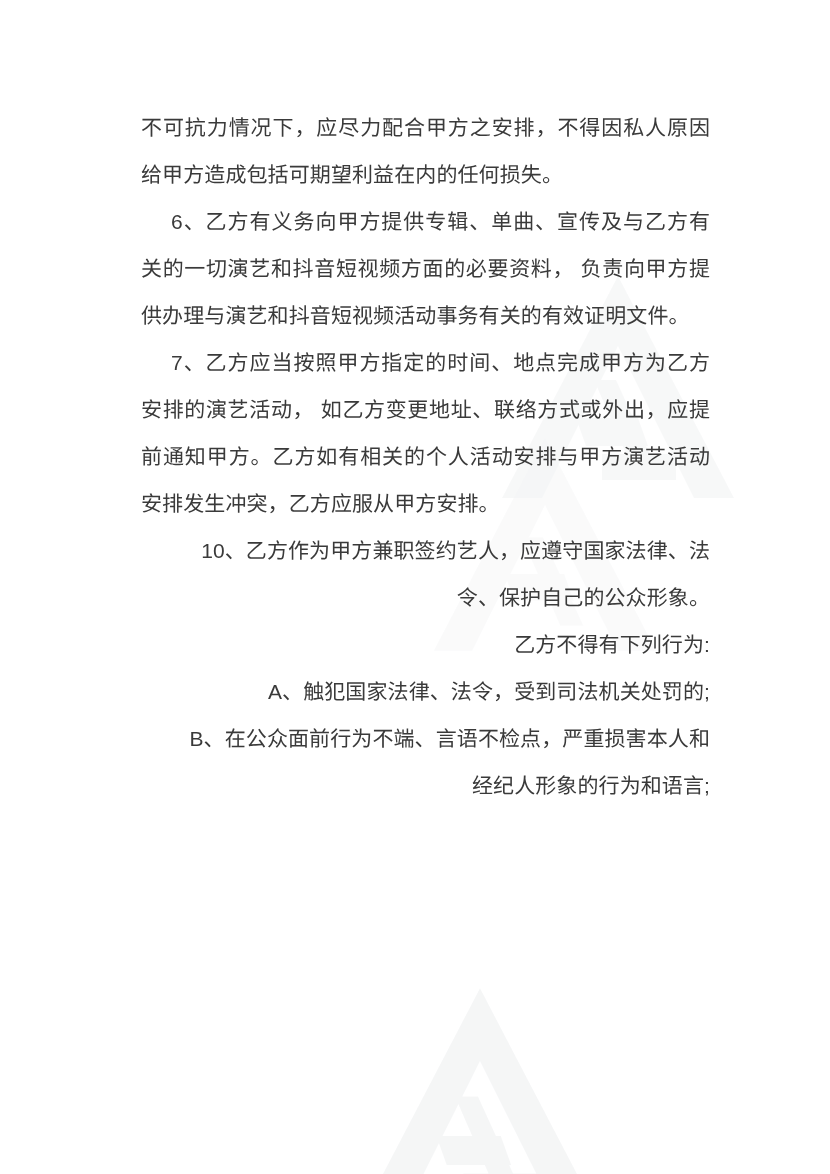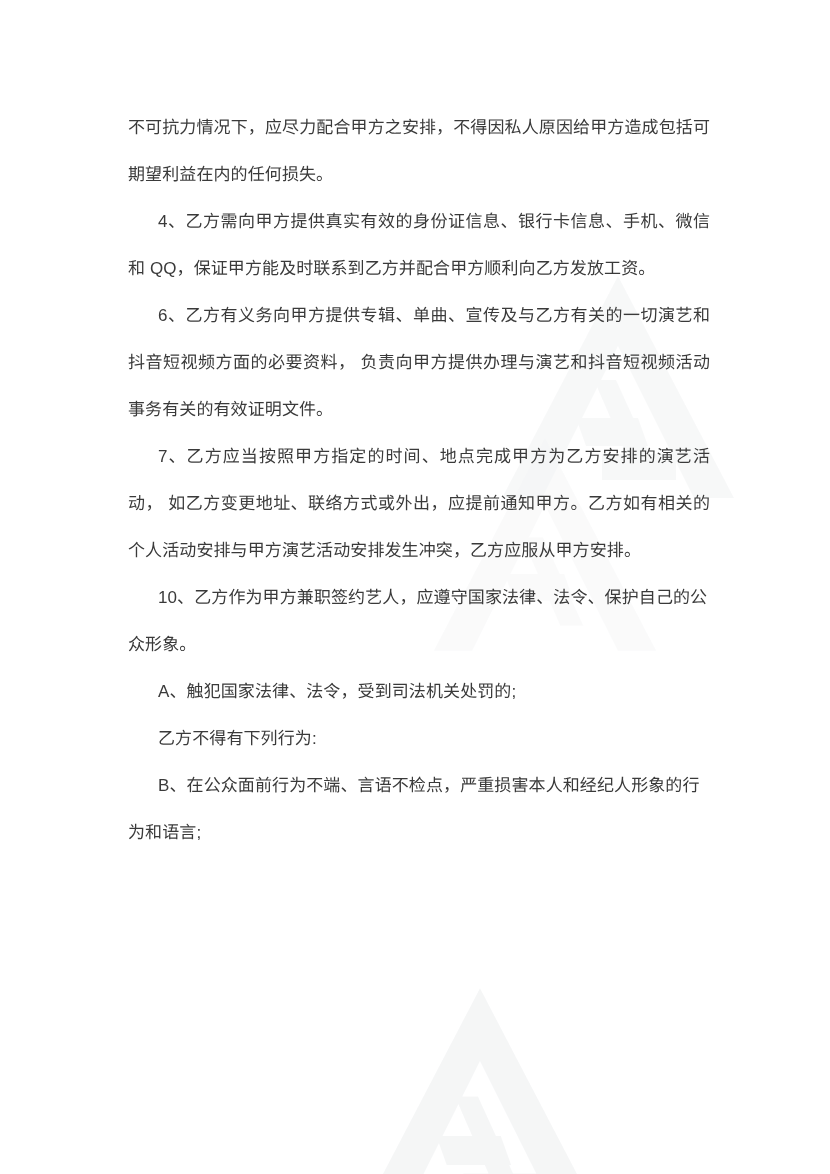--- a/index.html
+++ b/index.html
@@ -35,34 +35,34 @@
   
   #doc {
     position: absolute;
     left: 128px;
     top: 104px;
     width: 582px;
     z-index: 2;
   }
 
   p.para {
-    margin: 0 0 0 0;
+    margin: 0 0 0 13px;
     color: #3a3a3a;
-    font-size: 17px;
+    font-size: 21px;
     line-height: 47px;
     text-align: justify;
     text-justify: inter-ideograph;
     letter-spacing: .1px;
     word-break: break-all;
     white-space: pre-wrap;
   }
 
   p.indent  { text-indent: 30px; }
   p.flush   { text-indent: 0; }
-  p.last    { text-align: left; }
+  p.last    { text-align: right; }
 </style>
 </head>
 <body>
 
 <div id="page">
 
   <div class="wm wm-mid">
     <svg width="240" height="250" viewBox="0 0 240 250" aria-hidden="true">
       <g fill="#f2f3f4">
         <path d="M120 8 L236 230 L196 230 L120 78 L44 230 L4 230 Z"></path>
@@ -91,31 +91,30 @@
         <path d="M96 112 L118 112 L160 204 L136 204 Z"></path>
         <path d="M104 186 L178 186 L178 212 L104 212 Z"></path>
       </g>
     </svg>
   </div>
 
   <div id="doc">
 
     <p class="para flush">不可抗力情况下，应尽力配合甲方之安排，不得因私人原因给甲方造成包括可期望利益在内的任何损失。</p>
 
-    <p class="para indent">4、乙方需向甲方提供真实有效的身份证信息、银行卡信息、手机、微信和 QQ，保证甲方能及时联系到乙方并配合甲方顺利向乙方发放工资。</p>
 
 
     <p class="para indent">6、乙方有义务向甲方提供专辑、单曲、宣传及与乙方有关的一切演艺和抖音短视频方面的必要资料， 负责向甲方提供办理与演艺和抖音短视频活动事务有关的有效证明文件。</p>
 
     <p class="para indent">7、乙方应当按照甲方指定的时间、地点完成甲方为乙方安排的演艺活动， 如乙方变更地址、联络方式或外出，应提前通知甲方。乙方如有相关的个人活动安排与甲方演艺活动安排发生冲突，乙方应服从甲方安排。</p>
 
 
 
     <p class="para indent last">10、乙方作为甲方兼职签约艺人，应遵守国家法律、法令、保护自己的公众形象。</p>
 
+    <p class="para indent last">乙方不得有下列行为:</p>
+
     <p class="para indent last">A、触犯国家法律、法令，受到司法机关处罚的;</p>
-
-    <p class="para indent last">乙方不得有下列行为:</p>
 
     <p class="para indent last">B、在公众面前行为不端、言语不检点，严重损害本人和经纪人形象的行为和语言;</p>
 
   </div>
 </div>
 
 </body></html>

